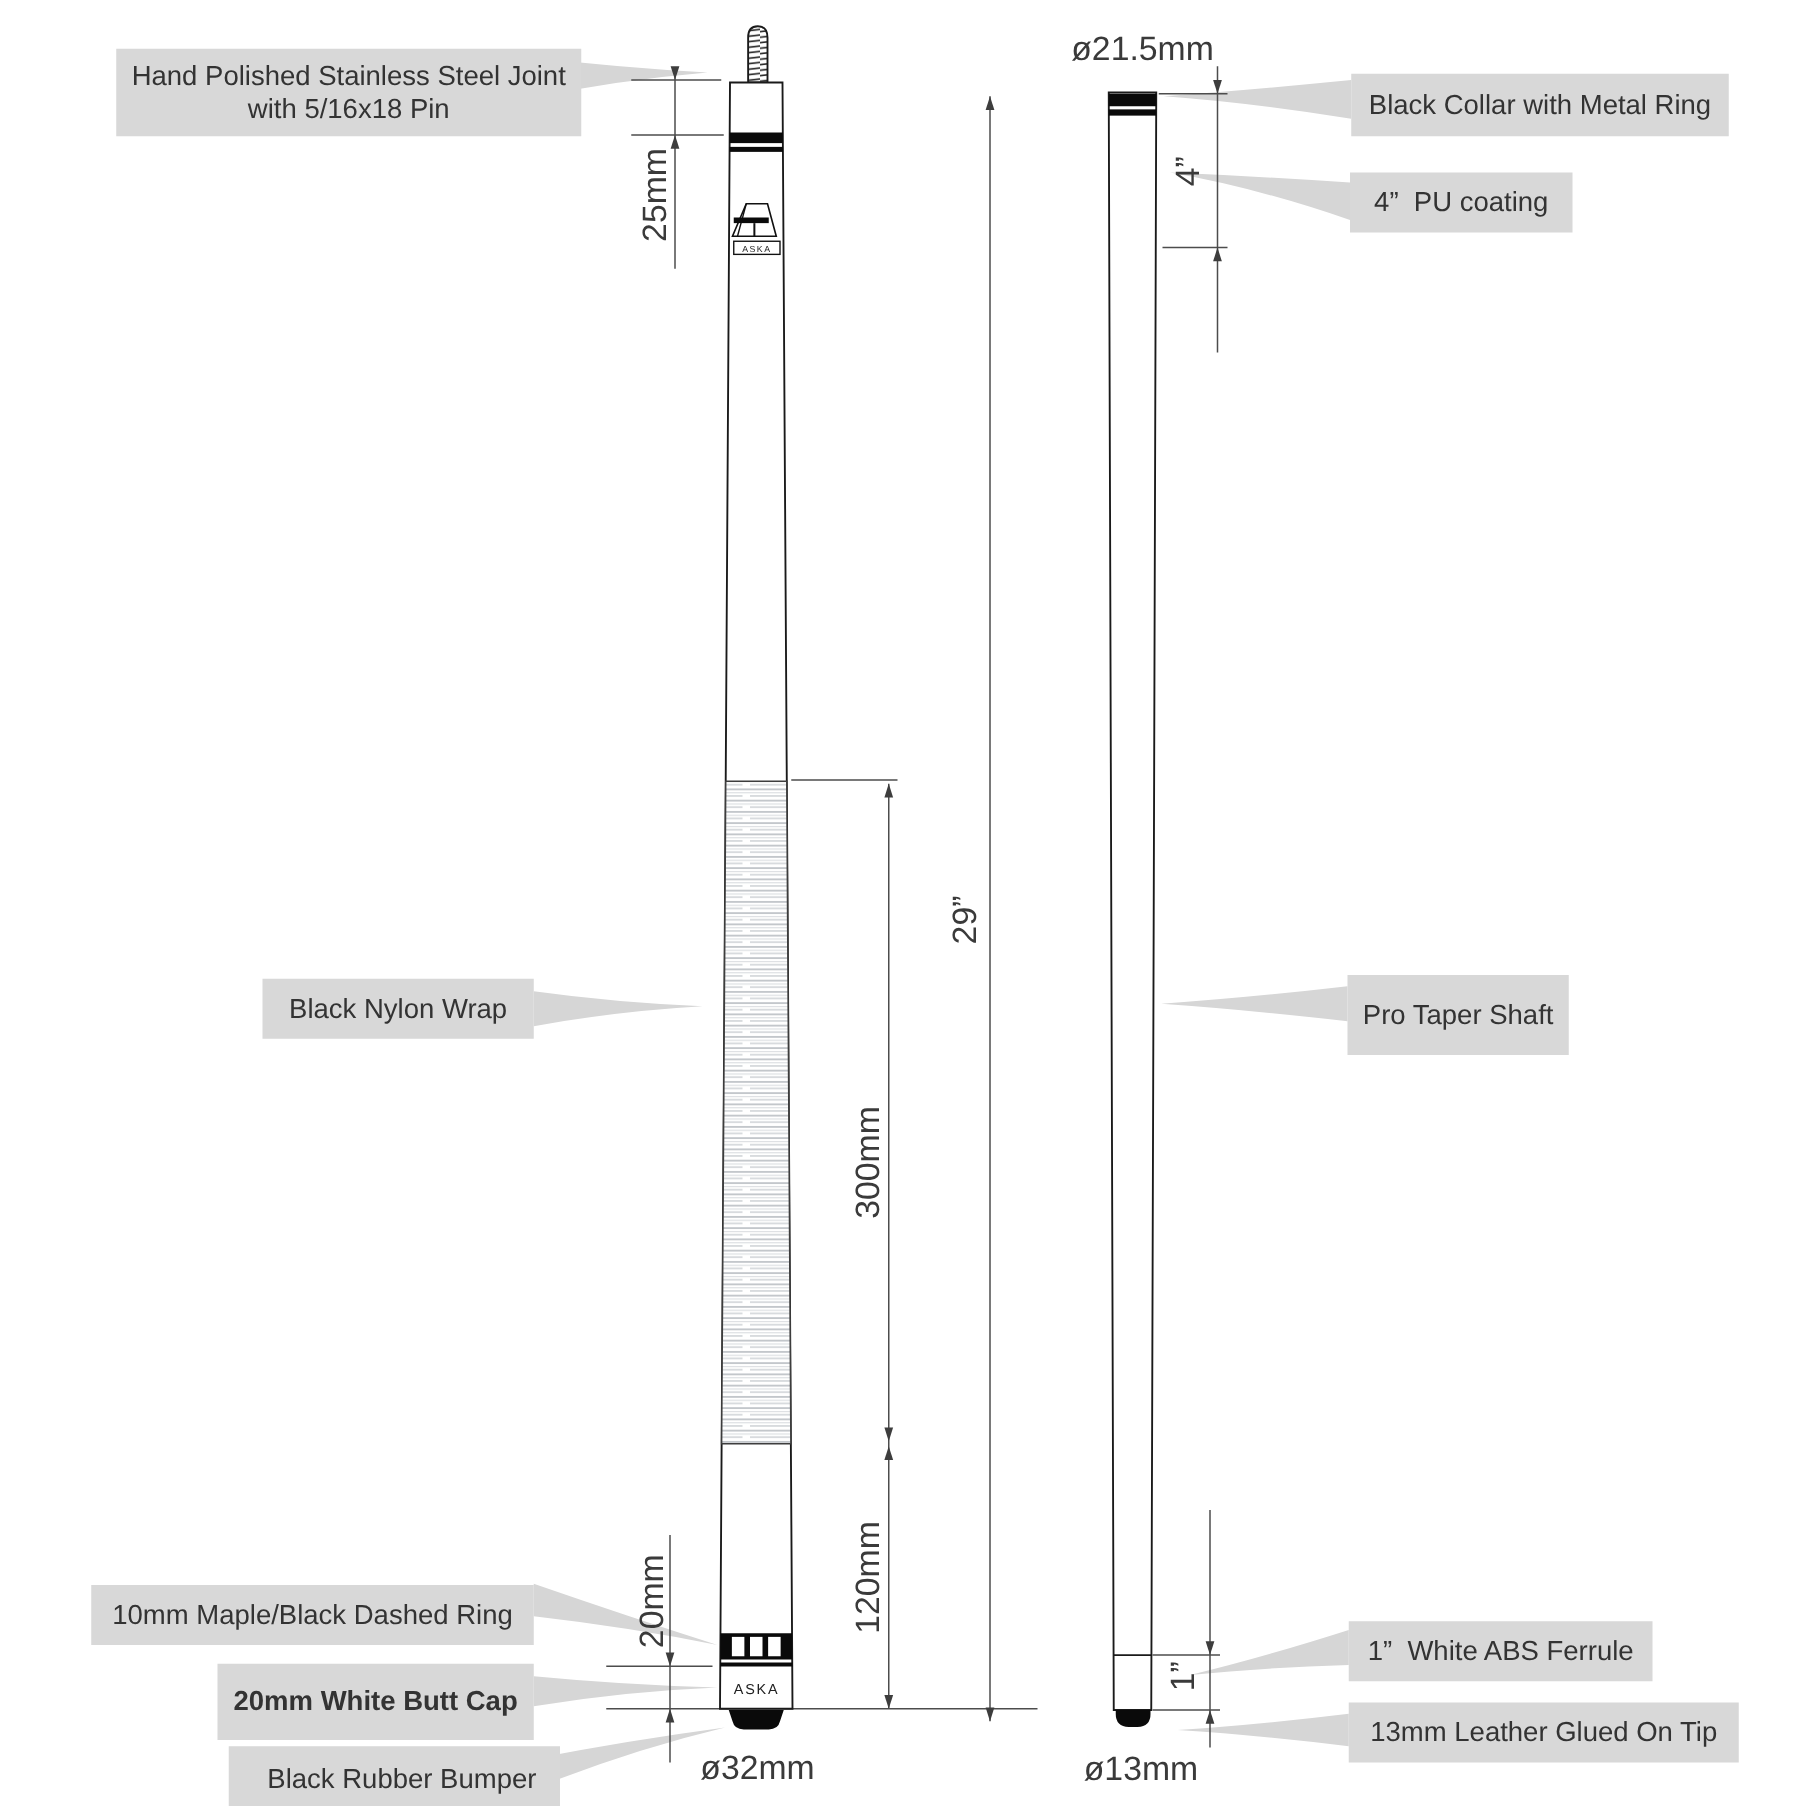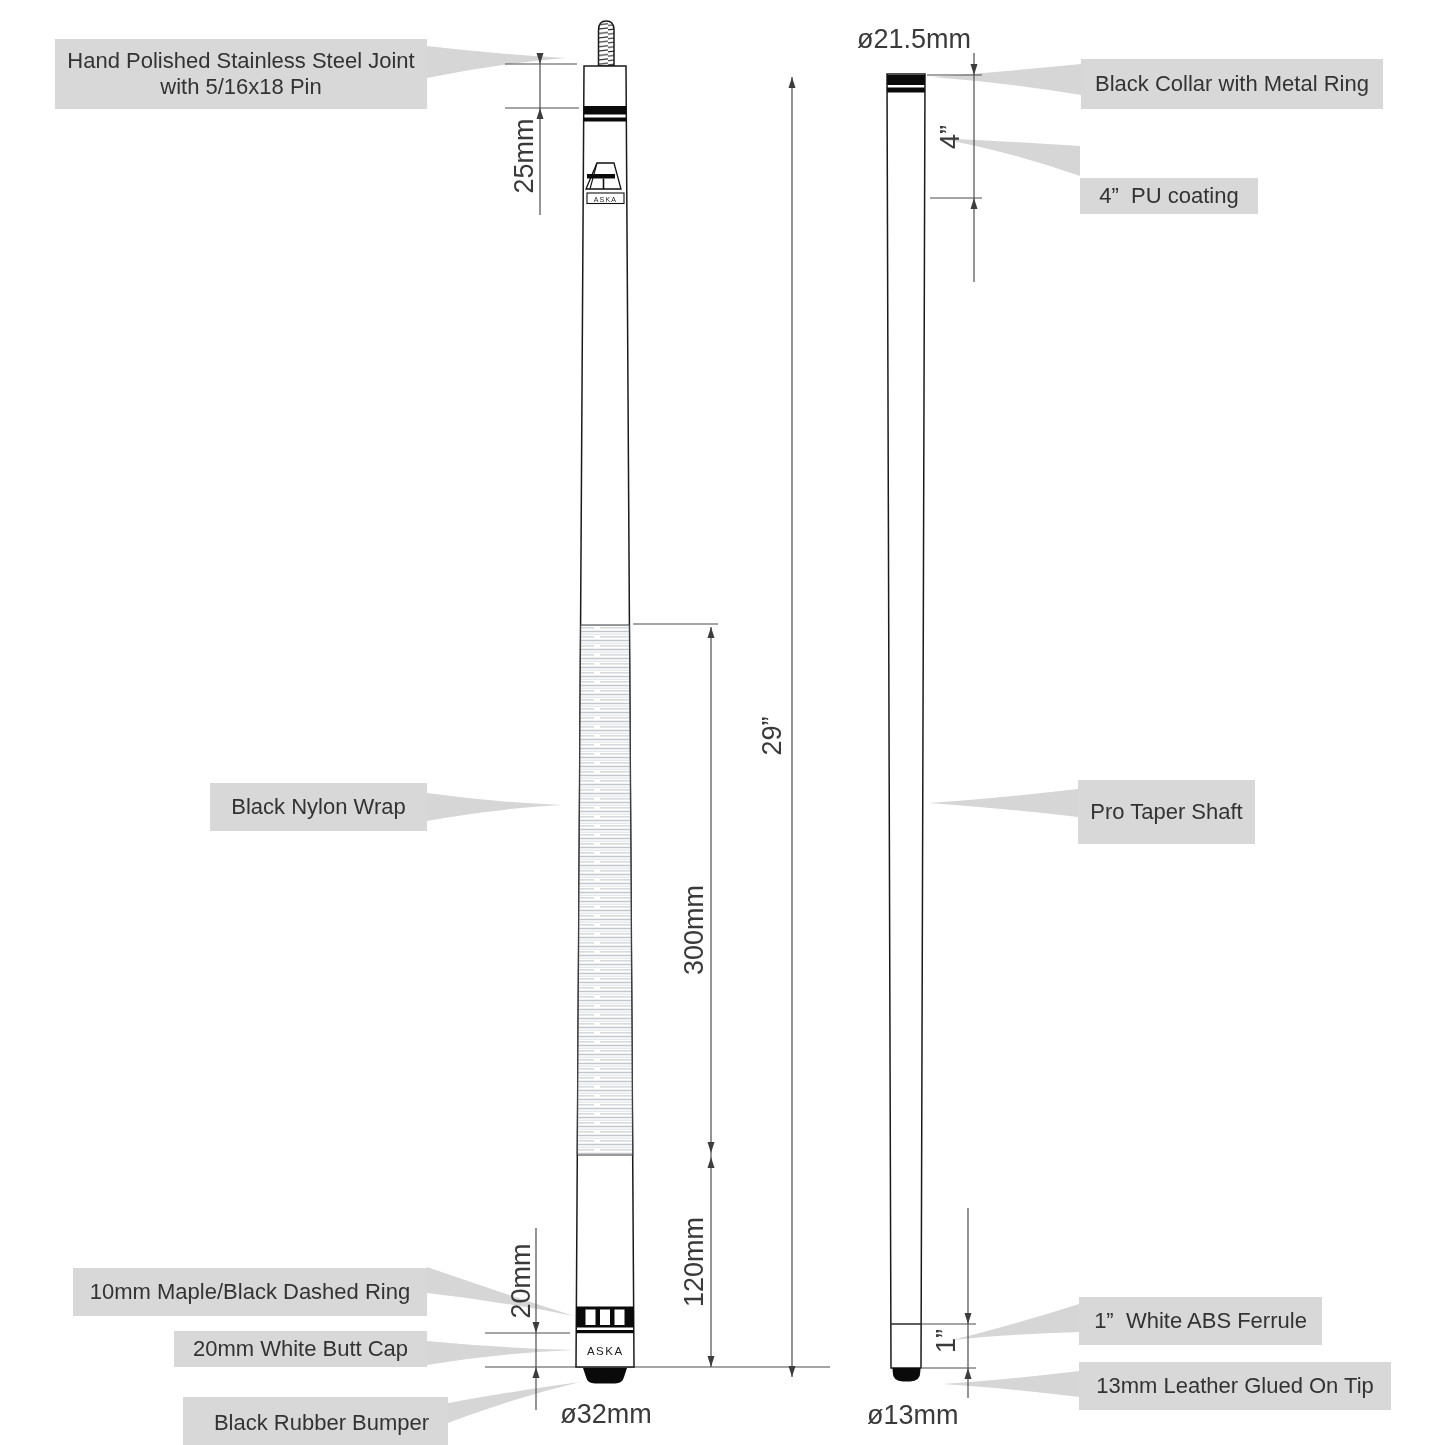--- a/index.html
+++ b/index.html
@@ -16,21 +16,21 @@
     background:#d8d8d8;
     color:#333333;
     font-size:22px;
     display:flex;
     align-items:center;
     justify-content:center;
     text-align:center;
     white-space:pre-wrap;
     line-height:1.2;
   }
-  .callout.two-line{flex-direction:column;}
+  .callout.two-line{flex-direction:column;margin-left:38px;}
   .dim-text{
     fill:#3a3a3a;
     font-family:"Liberation Sans",sans-serif;
     font-size:27px;
   }
   .brand-text{
     fill:#222;
     font-family:"Liberation Sans",sans-serif;
   }
 </style>
@@ -168,27 +168,27 @@
 
   <div class="callout two-line" style="left:55px; top:39px; width:372px; height:70px;">
     <div>Hand Polished Stainless Steel Joint</div>
     <div>with 5/16x18 Pin</div>
   </div>
 
   <div class="callout" style="left:210px; top:783px; width:217px; height:48px;">Black Nylon Wrap</div>
 
   <div class="callout" style="left:73px; top:1257px; width:354px; height:48px;margin-top:11px;">10mm Maple/Black Dashed Ring</div>
 
-  <div class="callout" style="left:174px; top:1331px; width:253px; height:36px;">20mm White Butt Cap</div>
+  <div class="callout" style="left:174px; top:1331px; width:253px; height:61px;font-weight:bold;">20mm White Butt Cap</div>
 
   <div class="callout" style="left:183px; top:1397px; width:253px; height:53px;padding-left:12px;">Black Rubber Bumper</div>
 
   <div class="callout" style="left:1081px; top:59px; width:302px; height:50px;text-align:right;">Black Collar with Metal Ring</div>
 
-  <div class="callout" style="left:1080px; top:138px; width:178px; height:36px;margin-top:40px;">4”  PU coating</div>
+  <div class="callout" style="left:1080px; top:138px; width:178px; height:48px;">4”  PU coating</div>
 
   <div class="callout" style="left:1078px; top:780px; width:177px; height:64px;">Pro Taper Shaft</div>
 
   <div class="callout" style="left:1079px; top:1297px; width:243px; height:48px;">1”  White ABS Ferrule</div>
 
   <div class="callout" style="left:1079px; top:1362px; width:312px; height:48px;">13mm Leather Glued On Tip</div>
 
 </div>
 
 </body></html>

